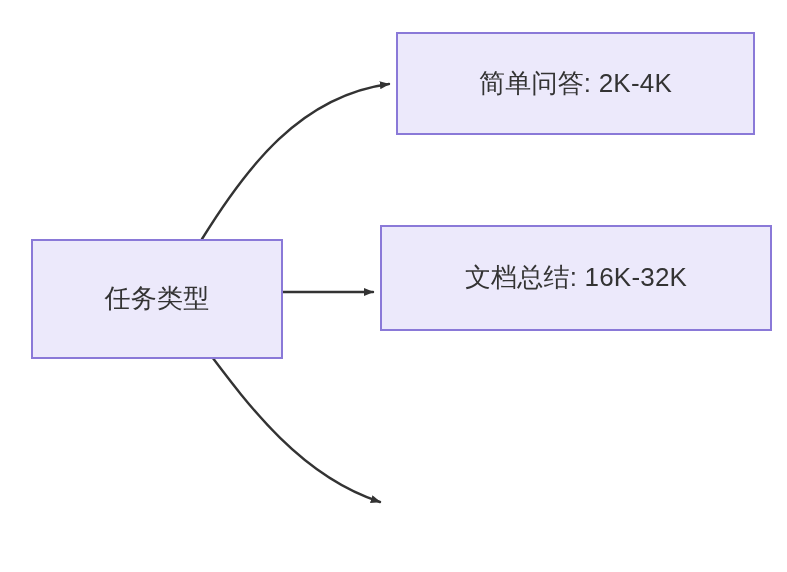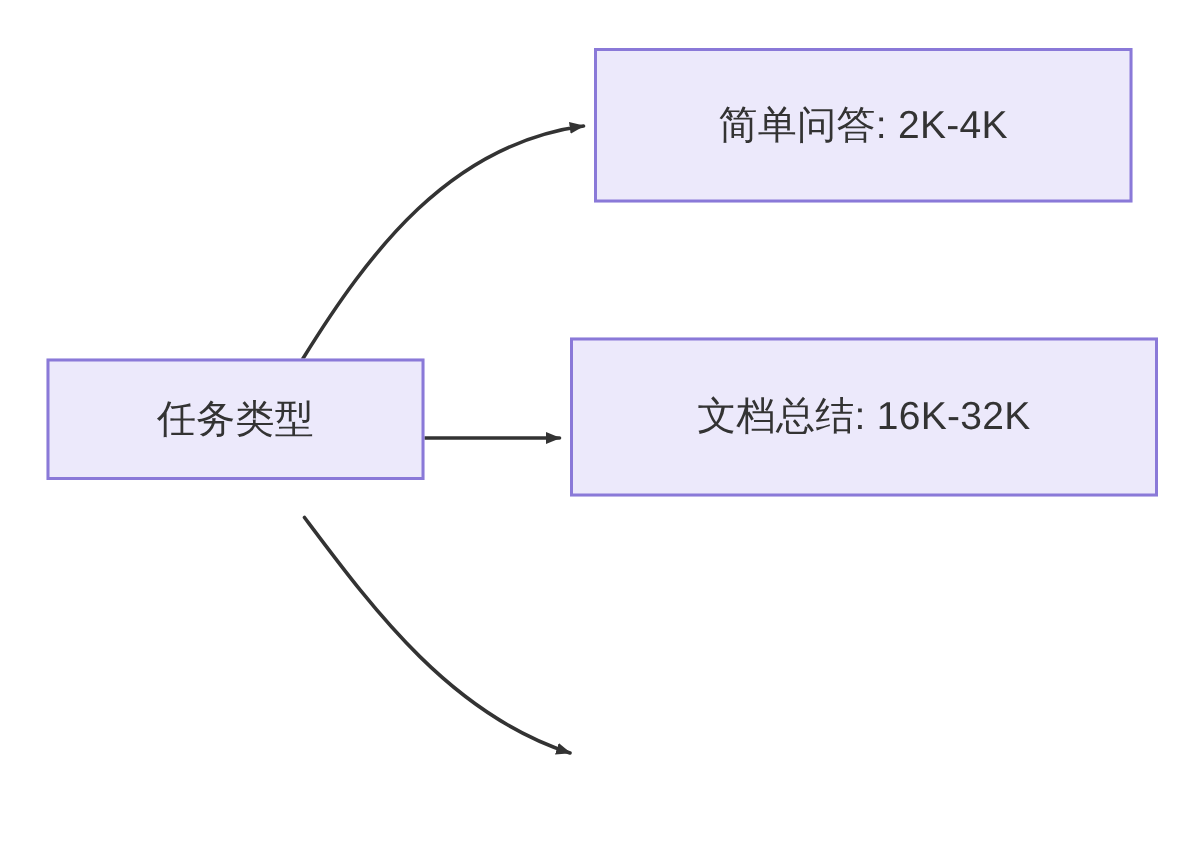--- a/index.html
+++ b/index.html
@@ -41,21 +41,21 @@
     font-size: 26px;
     line-height: 1.2;
     letter-spacing: 0.2px;
     white-space: nowrap;
     font-family: "Liberation Sans", "DejaVu Sans", sans-serif;
   }
   #node-root {
     left: 31px;
     top: 239px;
     width: 252px;
-    height: 81px;
+    height: 120px;
   }
   #node-simple-qa {
     left: 396px;
     top: 32px;
     width: 359px;
     height: 103px;
   }
   #node-doc-summary {
     left: 380px;
     top: 225px;

